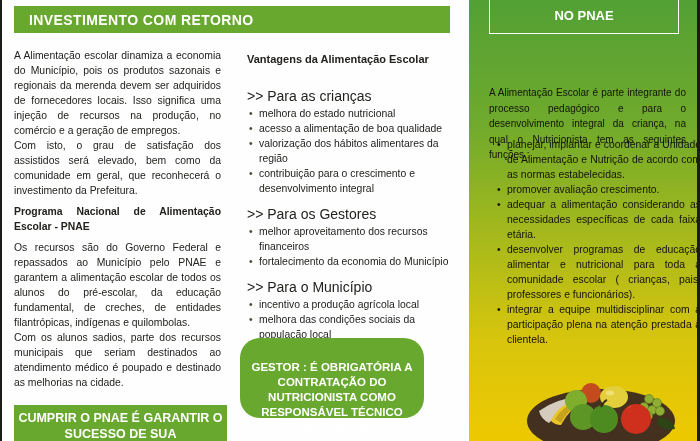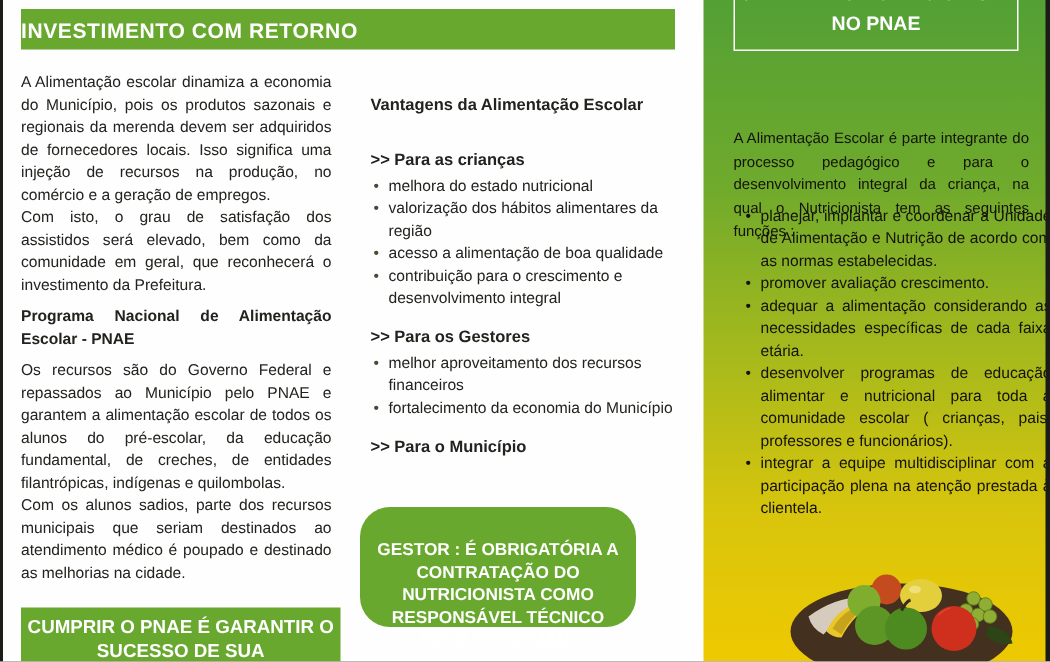--- a/index.html
+++ b/index.html
@@ -9,44 +9,44 @@
     border-left:2px solid #1b1b18;
     box-sizing:border-box;
     font-family:"Liberation Sans", sans-serif;
     color:#23221e;
   }
   .right-border{position:absolute;right:0;top:0;width:3px;height:441px;background:#1b1b18;z-index:9;}
   
   .top-bar{
     position:absolute;left:12px;top:6px;width:436px;height:27px;
     background:#69a82e;color:#fff;display:flex;align-items:center;
-    box-sizing:border-box;
+    padding-left:15px;box-sizing:border-box;
     font-size:14px;font-weight:700;letter-spacing:.4px;
   }
   
   .left-col{
     position:absolute;left:12px;top:48px;width:207px;
     font-size:10.4px;line-height:15px;text-align:justify;
   }
   .left-col p{margin:0;}
   .left-col .gap{height:6px;}
   .sub-head{font-weight:700;text-align:justify;}
   .left-box{
     position:absolute;left:12px;top:405px;width:213px;height:48px;
     background:#69a82e;color:#fff;text-align:center;
     font-size:12.5px;font-weight:700;line-height:16px;
     padding:5px 4px 0 4px;box-sizing:border-box;
   }
   
   .mid-col{
     position:absolute;left:245px;top:52px;width:218px;
-    font-size:10.4px;line-height:15px;margin-top:11px;
+    font-size:10.4px;line-height:15px;
   }
   .mid-head{font-weight:700;font-size:11px;margin:0 0 22px 0;}
-  .group-title{font-weight:700;font-size:11px;margin:11px 0 2px 0;}
+  .group-title{font-weight:400;font-size:14px;margin:11px 0 2px 0;}
   .blist{list-style:none;margin:0;padding:0;}
   .blist li{position:relative;padding-left:12px;}
   .blist li::before{content:"•";position:absolute;left:2px;top:0;color:#454a38;}
   .gestor-box{
     position:absolute;left:238px;top:338px;width:184px;height:80px;
     background:#69a82e;color:#fff;text-align:center;
     font-size:11.5px;font-weight:700;line-height:15px;
     padding:22px 8px 0 8px;box-sizing:border-box;border-radius:20px;
   }
   
@@ -95,32 +95,36 @@
   <div class="left-box">
     <span>CUMPRIR O PNAE É GARANTIR O SUCESSO DE SUA ADMINISTRAÇÃO</span>
   </div>
 
   <div class="mid-col">
     <p class="mid-head">Vantagens da Alimentação Escolar</p>
 
     <p class="group-title">&gt;&gt; Para as crianças</p>
     <ul class="blist">
       <li>melhora do estado nutricional</li>
+      <li>acesso a alimentação de boa qualidade</li>
       <li>valorização dos hábitos alimentares da região</li>
-      <li>acesso a alimentação de boa qualidade</li>
       <li>contribuição para o crescimento e desenvolvimento integral</li>
     </ul>
 
     <p class="group-title">&gt;&gt; Para os Gestores</p>
     <ul class="blist">
       <li>melhor aproveitamento dos recursos financeiros</li>
       <li>fortalecimento da economia do Município</li>
     </ul>
 
     <p class="group-title">&gt;&gt; Para o Município</p>
+    <ul class="blist">
+      <li>incentivo a produção agrícola local</li>
+      <li>melhora das condições sociais da população local</li>
+    </ul>
   </div>
 
   <div class="gestor-box">
     <span>GESTOR : É OBRIGATÓRIA A CONTRATAÇÃO DO NUTRICIONISTA COMO RESPONSÁVEL TÉCNICO PELO PROGRAMA</span>
   </div>
 
   <div class="right-col">
     <div class="right-header-box">
       <span>O PAPEL DO NUTRICIONISTA NO PNAE</span>
     </div>

